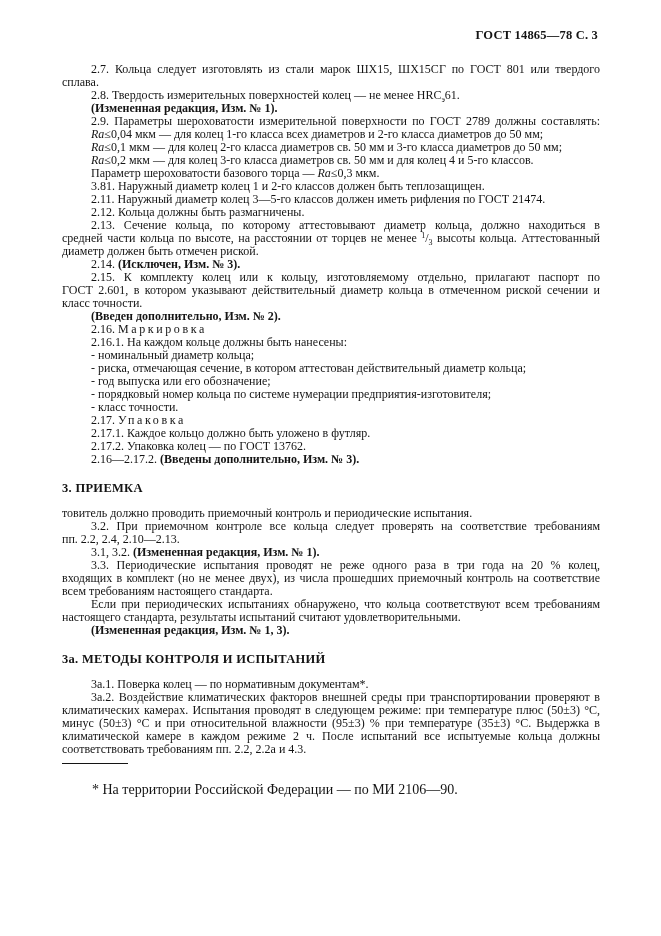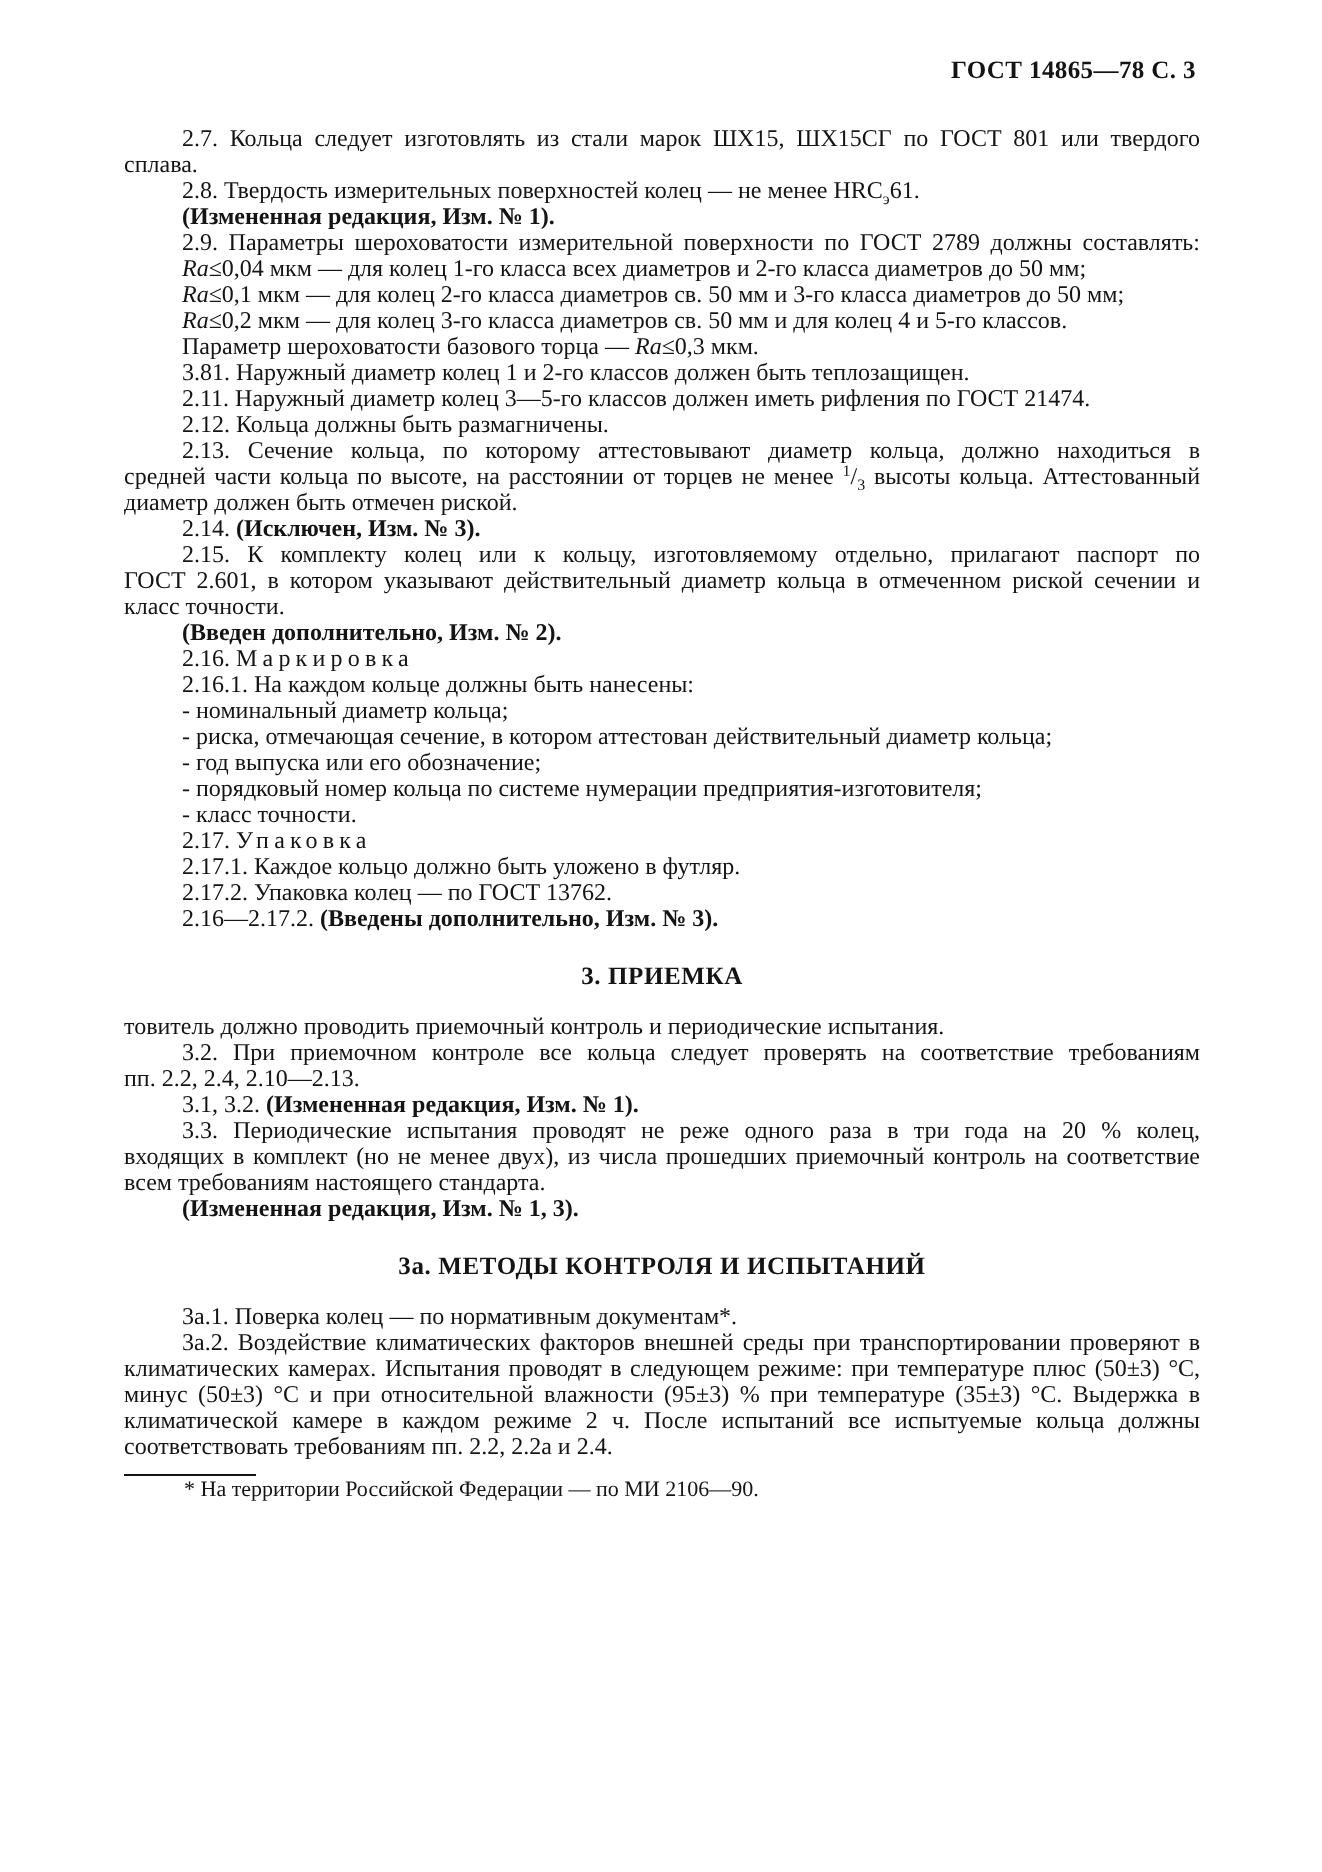--- a/index.html
+++ b/index.html
@@ -5,29 +5,29 @@
     html, body { margin: 0; padding: 0; background: #ffffff; }
     body { width: 661px; height: 936px; position: relative; overflow: hidden;
            font-family: "Liberation Serif", "DejaVu Serif", serif; color: #141414; }
     .page-header { position: absolute; top: 27px; right: 63px; font-weight: bold;
                    font-size: 12.5px; line-height: 16px; white-space: nowrap; letter-spacing: 0.2px; }
     #content { position: absolute; left: 62px; top: 62.5px; width: 538px;
                font-size: 12px; line-height: 13px; }
     .line { height: 13px; white-space: nowrap; }
     .line.ind { padding-left: 29px; }
     .line.just { white-space: normal; text-align: justify; text-align-last: justify; overflow: hidden; }
-    .heading { text-align: center; margin-top: 16px; margin-bottom: 12px; }
+    .heading { margin-top: 16px; margin-bottom: 12px; }
     .heading .line { font-weight: bold; font-size: 12.5px; letter-spacing: 0.3px; }
     .b { font-weight: bold; }
     .i { font-style: italic; }
     .sp { letter-spacing: 2.6px; }
     .sup { font-size: 8px; position: relative; top: -4px; }
     .sub { font-size: 8px; position: relative; top: 3px; }
     .footnote-rule { width: 66px; border-top: 1.6px solid #141414; margin-top: 7px; }
-    .footnote { padding-left: 30px; font-size: 11px; line-height: 12px; margin-top: 1px; white-space: nowrap; font-family: Liberation Serif, serif; }
+    .footnote { padding-left: 30px; font-size: 14px; line-height: 12px; margin-top: 20px; white-space: nowrap; font-family: Liberation Serif, serif; }
   </style>
 </head>
 <body>
 
 <div class="page-header">
   <span>ГОСТ 14865—78 С. 3</span>
 </div>
 
 <div id="content">
   <div id="blocks">
@@ -108,31 +108,35 @@
       </div>
       <div class="block para">
         <div class="line ind"><span>3.1, 3.2. </span><span class="b">(Измененная редакция, Изм. № 1).</span></div>
       </div>
       <div class="block para">
         <div class="line ind just"><span>3.3. Периодические испытания проводят не реже одного раза в три года на 20 % колец,</span></div>
         <div class="line just"><span>входящих в комплект (но не менее двух), из числа прошедших приемочный контроль на соответствие</span></div>
         <div class="line"><span>всем требованиям настоящего стандарта.</span></div>
       </div>
       <div class="block para">
+        <div class="line ind just"><span>Если при периодических испытаниях обнаружено, что кольца соответствуют всем требованиям</span></div>
+        <div class="line"><span>настоящего стандарта, результаты испытаний считают удовлетворительными.</span></div>
+      </div>
+      <div class="block para">
         <div class="line ind"><span class="b">(Измененная редакция, Изм. № 1, 3).</span></div>
       </div>
       <div class="block heading">
         <div class="line"><span>3а. МЕТОДЫ КОНТРОЛЯ И ИСПЫТАНИЙ</span></div>
       </div>
       <div class="block para">
         <div class="line ind"><span>3а.1. Поверка колец — по нормативным документам*.</span></div>
       </div>
       <div class="block para">
         <div class="line ind just"><span>3а.2. Воздействие климатических факторов внешней среды при транспортировании проверяют в</span></div>
         <div class="line just"><span>климатических камерах. Испытания проводят в следующем режиме: при температуре плюс (50±3) °С,</span></div>
         <div class="line just"><span>минус (50±3) °С и при относительной влажности (95±3) % при температуре (35±3) °С. Выдержка в</span></div>
         <div class="line just"><span>климатической камере в каждом режиме 2 ч. После испытаний все испытуемые кольца должны</span></div>
-        <div class="line"><span>соответствовать требованиям пп. 2.2, 2.2а и 2.4.</span></div>
+        <div class="line"><span>соответствовать требованиям пп. 2.2, 2.2а и 4.3.</span></div>
       </div>
     </div>
   <div class="footnote-rule"></div>
   <div class="footnote">* На территории Российской Федерации — по МИ 2106—90.</div>
 </div>
 
 </body></html>

